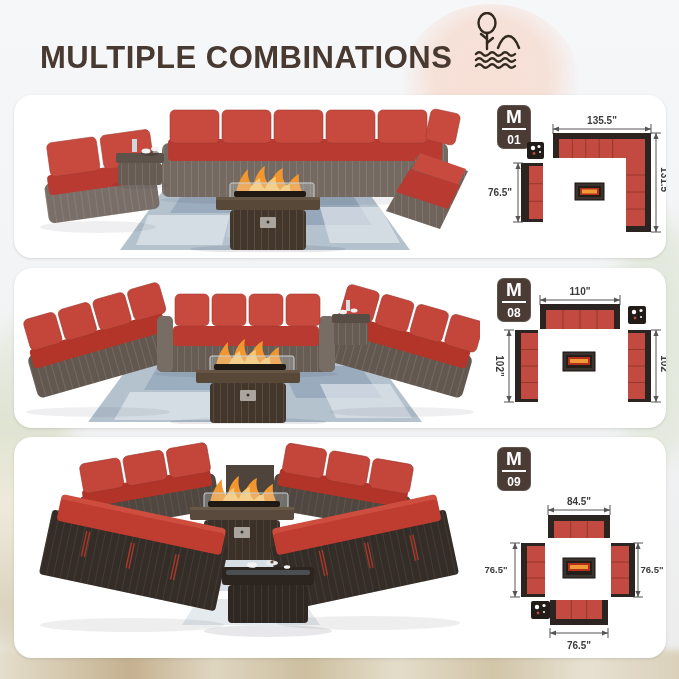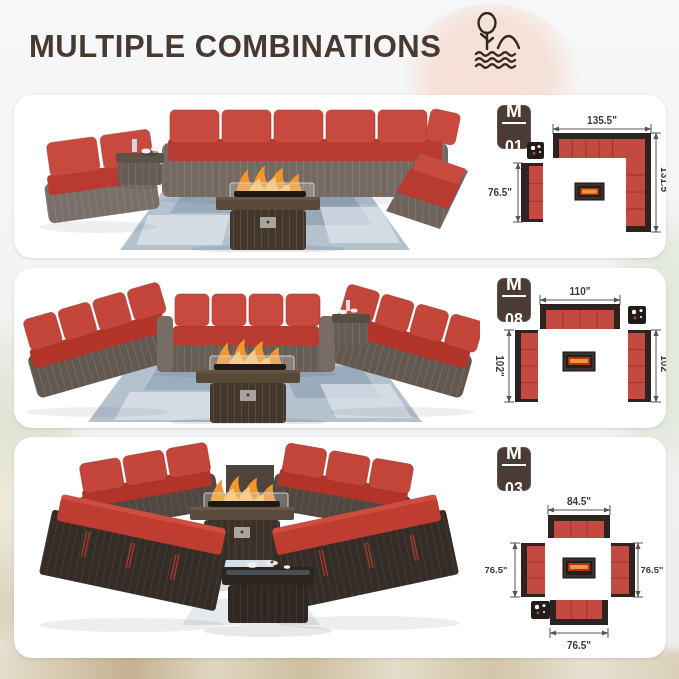--- a/index.html
+++ b/index.html
@@ -9,35 +9,35 @@
   
   .blob-peach{position:absolute;left:402px;top:4px;width:178px;height:160px;border-radius:50%;z-index:1;
     background:radial-gradient(ellipse at 50% 45%,#f7e0d6 0%,#f6e1d8 45%,rgba(247,226,217,0) 72%);}
   .bg-left{position:absolute;left:-32px;top:320px;width:104px;height:340px;border-radius:45%;z-index:0;
     background:linear-gradient(180deg,#eceee8,#dde2cf 30%,#f0ead9 55%,#d9d0b8 85%,#e3dbc6);filter:blur(10px);opacity:.9;}
   .bg-right{position:absolute;right:-26px;top:220px;width:92px;height:240px;border-radius:45%;z-index:0;
     background:#e2e8da;filter:blur(12px);opacity:.85;}
   .bg-bottom{position:absolute;left:-10px;top:650px;width:700px;height:42px;z-index:0;filter:blur(3px);
     background:linear-gradient(90deg,#e7e1d1 0%,#d6cab0 10%,#c5b190 20%,#dfd6c1 32%,#cdbf9f 45%,#e4ddca 58%,#d2c5a8 72%,#e7e1d2 85%,#d9cfb8 100%);}
   
-  .title{position:absolute;left:24px;top:24px;margin:5px;font-size:31px;font-weight:700;color:#483931;
+  .title{position:absolute;left:24px;top:24px;margin:16px;font-size:31px;font-weight:700;color:#483931;
          letter-spacing:.5px;z-index:5;white-space:nowrap;}
   .title-icon{position:absolute;left:472px;top:12px;width:52px;height:58px;z-index:5;}
   
   .panel{position:absolute;left:14px;width:652px;background:#fff;border-radius:18px;z-index:2;
          box-shadow:0 1px 3px rgba(110,110,110,.22);}
   .p1{top:95px;height:163px;} .p2{top:268px;height:160px;} .p3{top:437px;height:221px;}
   .scene{position:absolute;left:6px;top:2px;}
   .p2 .scene{top:4px;} .p3 .scene{top:4px;}
   
   .badge{position:absolute;left:483px;top:10px;width:34px;height:44px;background:#4a3b34;border-radius:7px;
          color:#fff;display:flex;flex-direction:column;align-items:center;justify-content:center;
          box-shadow:inset 0 0 0 1px rgba(255,255,255,.12);}
   .badge-m{font-size:19px;font-weight:700;line-height:19px;padding:0 4px 2px;border-bottom:2px solid #fff;}
-  .badge-num{font-size:16px;font-weight:700;line-height:13px;padding-top:16px;}
+  .badge-num{font-size:12px;font-weight:700;line-height:13px;padding-top:4px;}
   
   .diagram{position:absolute;top:0;left:462px;}
   .diagram text{font-family:"Liberation Sans",sans-serif;font-size:10px;font-weight:700;fill:#3c3c3c;}
   .diagram text.sm{font-size:9.5px;}
   .dline{stroke:#555;stroke-width:1;}
   .arr{fill:#555;}
   .drk{fill:#2b2420;}
   .red{fill:#c24a40;}
   .div{stroke:#93352b;stroke-width:.9;}
   .fpo{fill:#3a322c;stroke:#181310;stroke-width:1;}
@@ -414,21 +414,21 @@
         <rect x="206" y="129" width="84" height="5" rx="2" fill="#6b7a85" opacity=".5"></rect>
         <ellipse cx="232" cy="124" rx="5" ry="2.8" fill="#f4f4f4"></ellipse>
         <ellipse cx="252" cy="122" rx="6" ry="2.5" fill="#ececec"></ellipse>
         <circle cx="252" cy="121" r="1.6" fill="#6b4a3a"></circle>
         <ellipse cx="267" cy="126" rx="3.2" ry="1.8" fill="#f4f4f4"></ellipse>
       </g>
     </svg>
 
     <div class="badge">
       <span class="badge-m">M</span>
-      <span class="badge-num">03</span>
+      <span class="badge-num">09</span>
     </div>
 
     <svg class="diagram" width="190" height="221" viewBox="0 0 190 221">
       <g>
         <text x="103" y="68" text-anchor="middle">84.5"</text>
         <line class="dline" x1="72" y1="73" x2="134" y2="73"></line>
         <line class="dline" x1="72" y1="68" x2="72" y2="78"></line>
           <line class="dline" x1="134" y1="68" x2="134" y2="78"></line>
         <polygon class="arr" points="72,73 78,70.4 78,75.6"></polygon>
           <polygon class="arr" points="134,73 128,70.4 128,75.6"></polygon>

